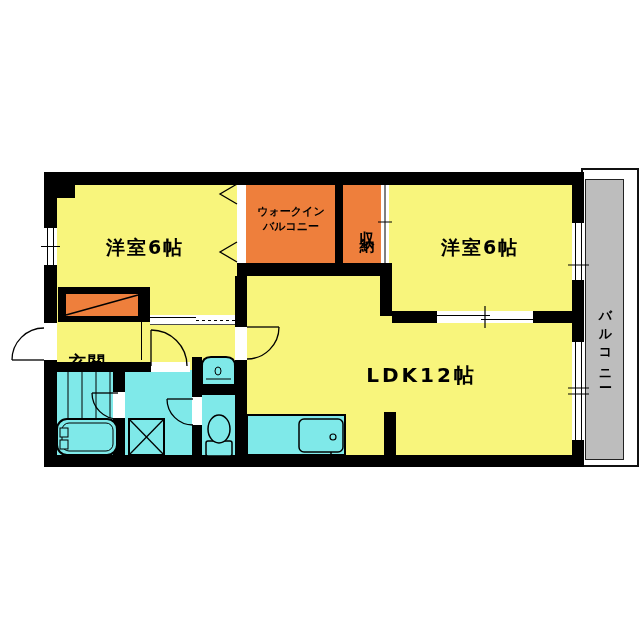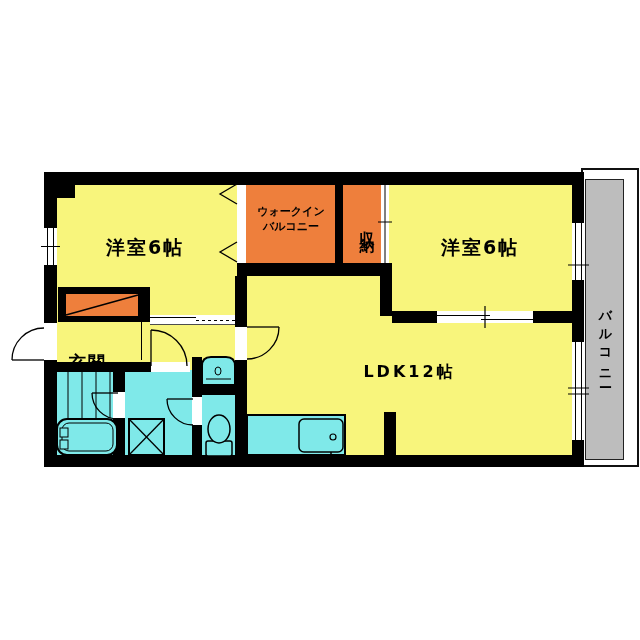--- a/index.html
+++ b/index.html
@@ -176,16 +176,16 @@
   </svg>
 
   <div class="abs label" style="left:85px;top:235px;width:120px;font-size:19px;letter-spacing:2px;">洋室6帖</div>
   <div class="abs label" style="left:420px;top:235px;width:120px;font-size:19px;letter-spacing:2px;">洋室6帖</div>
   <div class="abs label" style="left:246px;top:204px;width:90px;font-size:11px;line-height:15px;">
     <div>ウォークイン</div>
     <div>バルコニー</div>
   </div>
   <div class="abs label vert" style="left:348px;top:192px;width:28px;height:68px;font-size:15px;letter-spacing:7px;">収納</div>
   <div class="abs label" style="left:60px;top:351px;width:56px;font-size:17px;letter-spacing:2px;">玄関</div>
-  <div class="abs label" style="left:342px;top:362px;width:135px;font-size:16px;letter-spacing:3px;">LDK12帖</div>
+  <div class="abs label" style="left:354px;top:362px;width:135px;font-size:20px;letter-spacing:3px;">LDK12帖</div>
   <div class="abs label vert" style="left:590px;top:283px;width:24px;height:120px;font-size:13px;letter-spacing:5px;">バルコニー</div>
 
 </div>
 
 </body></html>

